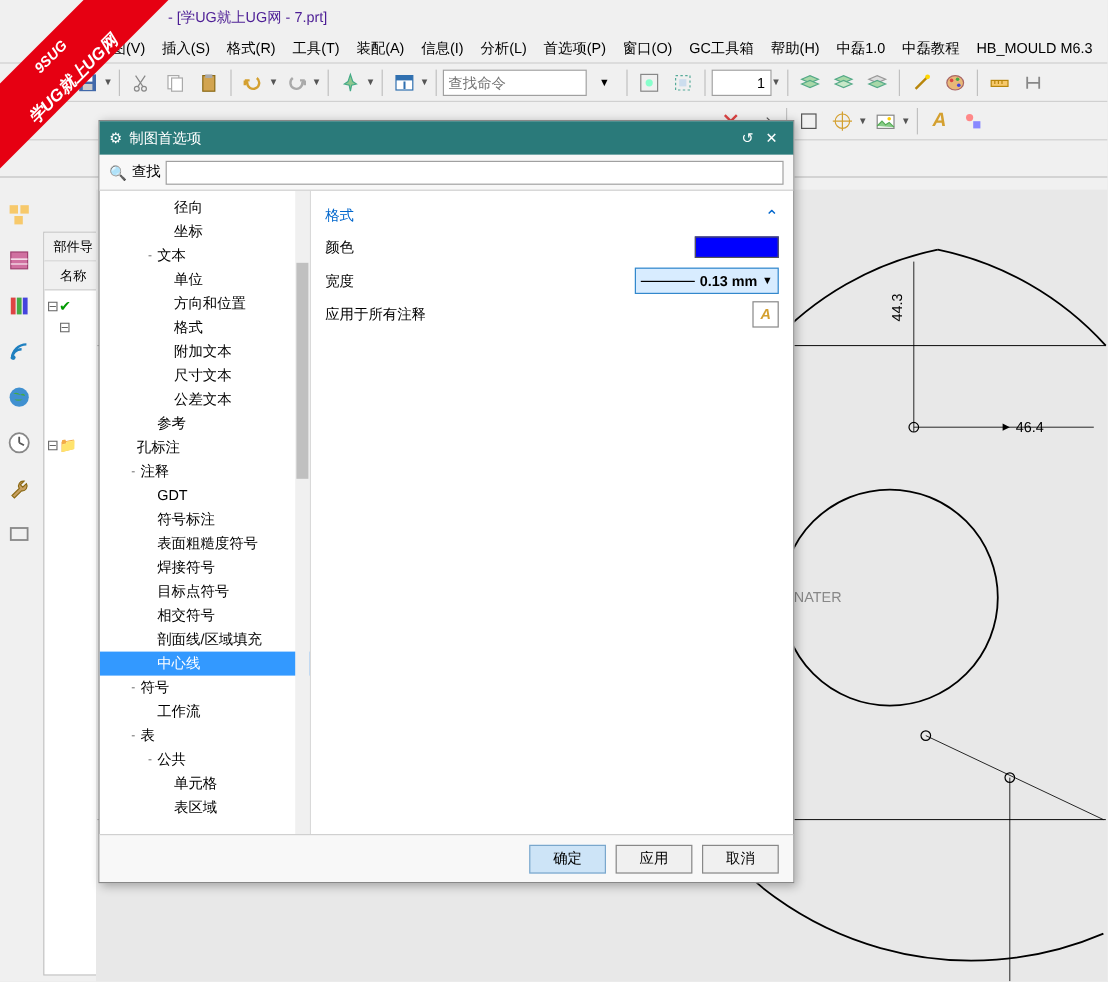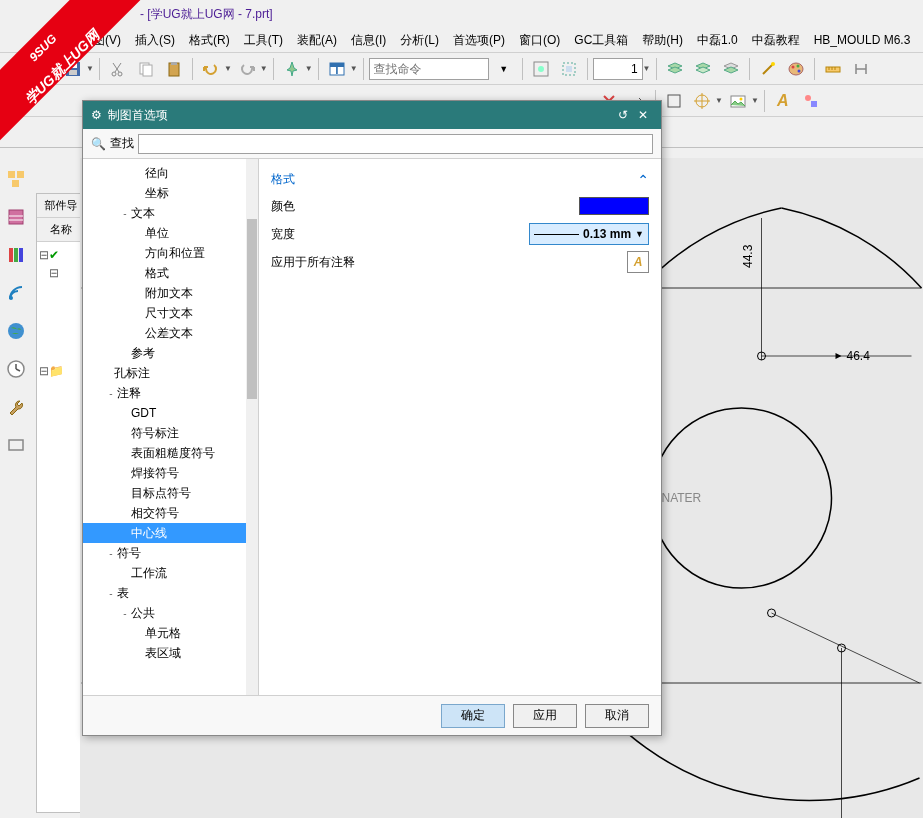--- a/index.html
+++ b/index.html
@@ -473,20 +473,24 @@
           <span>焊接符号</span>
         </div>
         <div class="node" style="padding-left: 36px;">
           <span class="expander"></span>
           <span>目标点符号</span>
         </div>
         <div class="node" style="padding-left: 36px;">
           <span class="expander"></span>
           <span>相交符号</span>
         </div>
+        <div class="node" style="padding-left: 36px;">
+          <span class="expander"></span>
+          <span>剖面线/区域填充</span>
+        </div>
         <div class="node selected" style="padding-left: 36px;">
           <span class="expander"></span>
           <span>中心线</span>
         </div>
         <div class="node" style="padding-left: 22px;">
           <span class="expander">-</span>
           <span>符号</span>
         </div>
         <div class="node" style="padding-left: 36px;">
           <span class="expander"></span>

